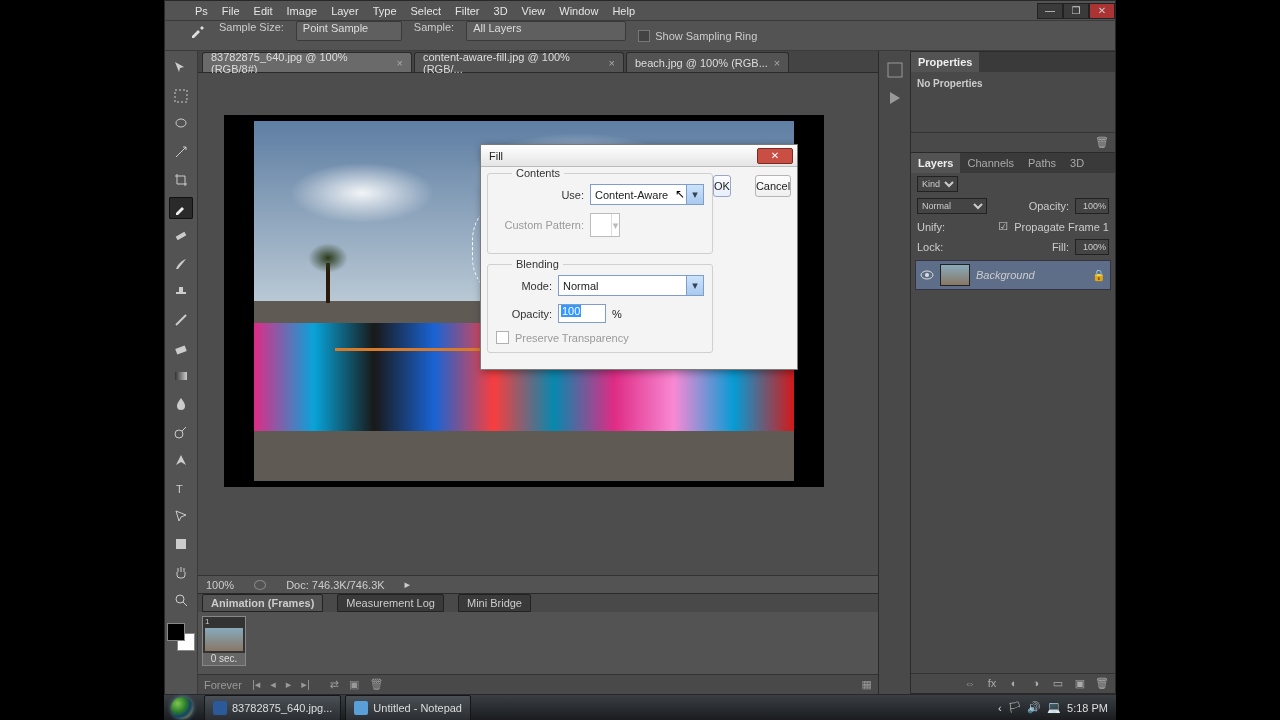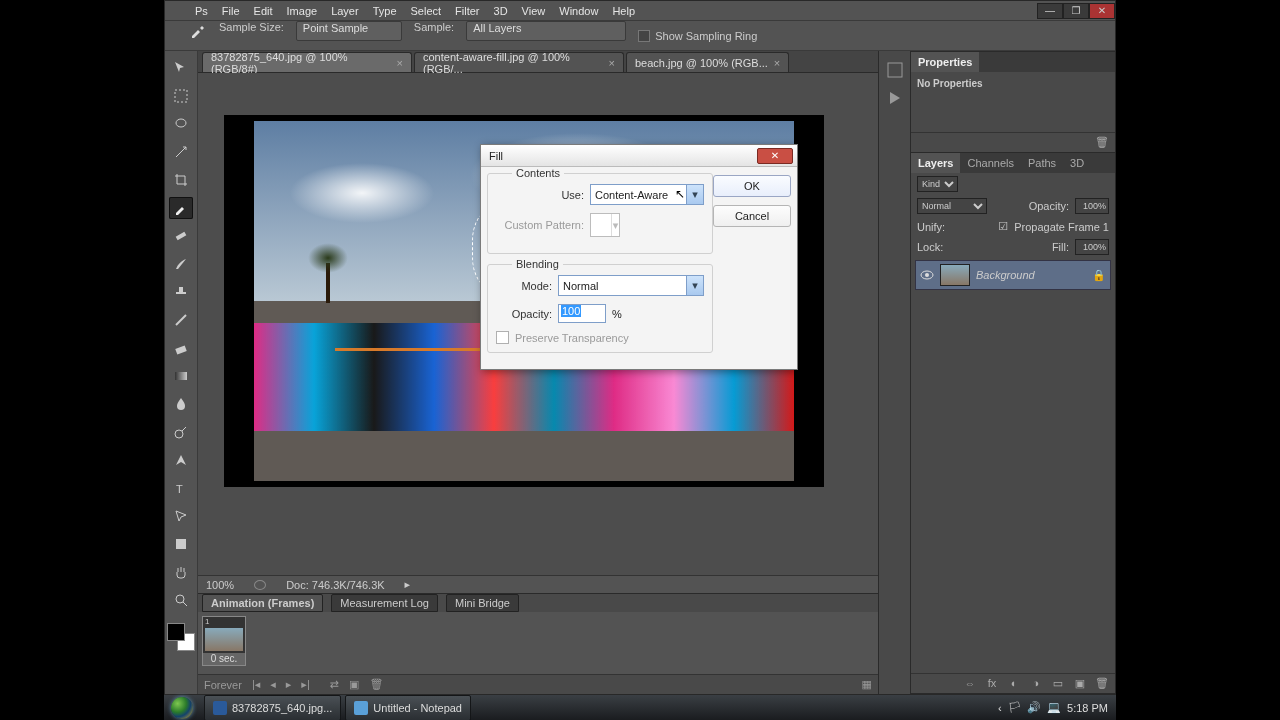--- a/index.html
+++ b/index.html
@@ -43,21 +43,21 @@
 .ramp { position:absolute; bottom:6%; left:15%; width:70%; height:30%;}
 .ramp::before,.ramp::after{content:"";position:absolute;bottom:0;width:50%;height:100%;border-top:3px solid #d77a2a;}
 .ramp::before{left:0;border-radius:0 0 100% 0 / 0 0 140% 0;border-right:none;}
 .ramp::after{right:0;border-radius:0 0 0 100% / 0 0 0 140%;border-left:none;}
 .tree{position:absolute;top:34%;left:10%;width:40px;height:60px;}
 .tree::before{content:"";position:absolute;left:18px;top:20px;width:4px;height:40px;background:#2a1a0a;}
 .tree::after{content:"";position:absolute;left:0;top:0;width:40px;height:30px;background:radial-gradient(#2a3a1a,transparent 70%);}
 .sel-marquee{position:absolute;left:218px;top:88px;width:40px;height:80px;border:1px dashed #fff;border-radius:50%/40%;}
 .statusbar { height:18px; background:#535353; color:#ccc; display:flex; align-items:center; padding:0 8px; gap:20px; border-top:1px solid #333; font-size:10px;}
 .lower-panels{background:#494949;border-top:1px solid #2a2a2a;}
-.lp-tabs{height:18px;display:flex;gap:6px;padding-left:4px;color:#ccc;font-size:10px;}
+.lp-tabs{height:18px;display:flex;gap:12px;padding-left:4px;color:#ccc;font-size:10px;}
 .lp-tab{padding:2px 8px;background:#3a3a3a;border:1px solid #222;border-radius:2px 2px 0 0;margin-right:2px;}
 .lp-tab.active{background:#535353;font-weight:bold;}
 .lp-body{height:62px;background:#535353;display:flex;align-items:flex-start;padding:4px;gap:6px;}
 .thumb{width:44px;height:50px;border:1px solid #888;background:#333;display:flex;flex-direction:column;}
 .thumb .img{flex:1;background:linear-gradient(#8ab,#876);margin:2px;}
 .thumb .lbl{font-size:10px;background:#666;color:#ddd;text-align:center;height:12px;line-height:12px;}
 .lp-controls{height:20px;display:flex;align-items:center;gap:10px;padding:0 6px;color:#999;border-top:1px solid #333;font-size:10px;}
 .rpanels { display:flex; }
 .rstrip { width:32px; background:#494949; border-left:1px solid #2a2a2a; display:flex; flex-direction:column; align-items:center; gap:10px; padding-top:10px; color:#aaa;}
 .rstrip .ic{width:18px;height:18px;}
@@ -81,21 +81,21 @@
 .layer-item .lock{color:#ccc;}
 .layer-foot{display:flex;justify-content:flex-end;gap:8px;padding:3px 6px;color:#aaa;border-top:1px solid #333;}
 .layer-foot span{width:14px;display:inline-block;text-align:center;}
 
 .dialog { position:absolute; left:480px; top:144px; width:318px; background:#f4f4f4; border:1px solid #7a7a7a; box-shadow:2px 2px 8px rgba(0,0,0,.4); font-size:11px; color:#222;}
 .dlg-title { height:22px; background:linear-gradient(#fff,#e4e4e4); display:flex; align-items:center; padding:0 4px; border-bottom:1px solid #bbb;}
 .dlg-title .t { font-weight:normal; padding-left:4px;}
 .dlg-title .x { margin-left:auto; width:36px; height:16px; background:#c94f44; color:#fff; display:flex; align-items:center; justify-content:center; border:1px solid #7a2a22; border-radius:2px; font-size:10px;}
 .dlg-body { display:flex; padding:6px;}
 .dlg-left { flex:1; }
-.dlg-right { width:78px; display:flex; flex-direction:column; gap:8px; padding-top:2px;}
+.dlg-right { width:78px; display:flex; gap:24px; padding-top:2px;}
 .dlg-btn { height:22px; border:1px solid #9aa6c4; background:linear-gradient(#fafcff,#e8eefb); border-radius:3px; display:flex; align-items:center; justify-content:center;}
 .dlg-btn.cancel{background:linear-gradient(#fdfdfd,#efefef);border-color:#b5b5b5;}
 .fieldset { border:1px solid #d0d0d0; border-radius:3px; padding:10px 8px 8px; position:relative; margin-bottom:10px;}
 .fieldset .legend { position:absolute; top:-7px; left:24px; background:#f4f4f4; padding:0 4px; color:#333;}
 .row { display:flex; align-items:center; gap:6px; margin-bottom:8px;}
 .row label { width:88px; text-align:right; color:#333;}
 .row label.dis { color:#9a9a9a;}
 .win-select { flex:1; height:21px; border:1px solid #7e9ec9; background:#fff; display:flex; align-items:center; padding:0 4px; position:relative;}
 .win-select .arrow { position:absolute; right:0; top:0; bottom:0; width:17px; background:linear-gradient(#cde3fb,#a9c9ef); border-left:1px solid #7e9ec9; display:flex; align-items:center; justify-content:center; color:#345;}
 .pattern-box { width:30px; height:24px; border:1px solid #bcbcbc; background:#fff; display:flex;}

